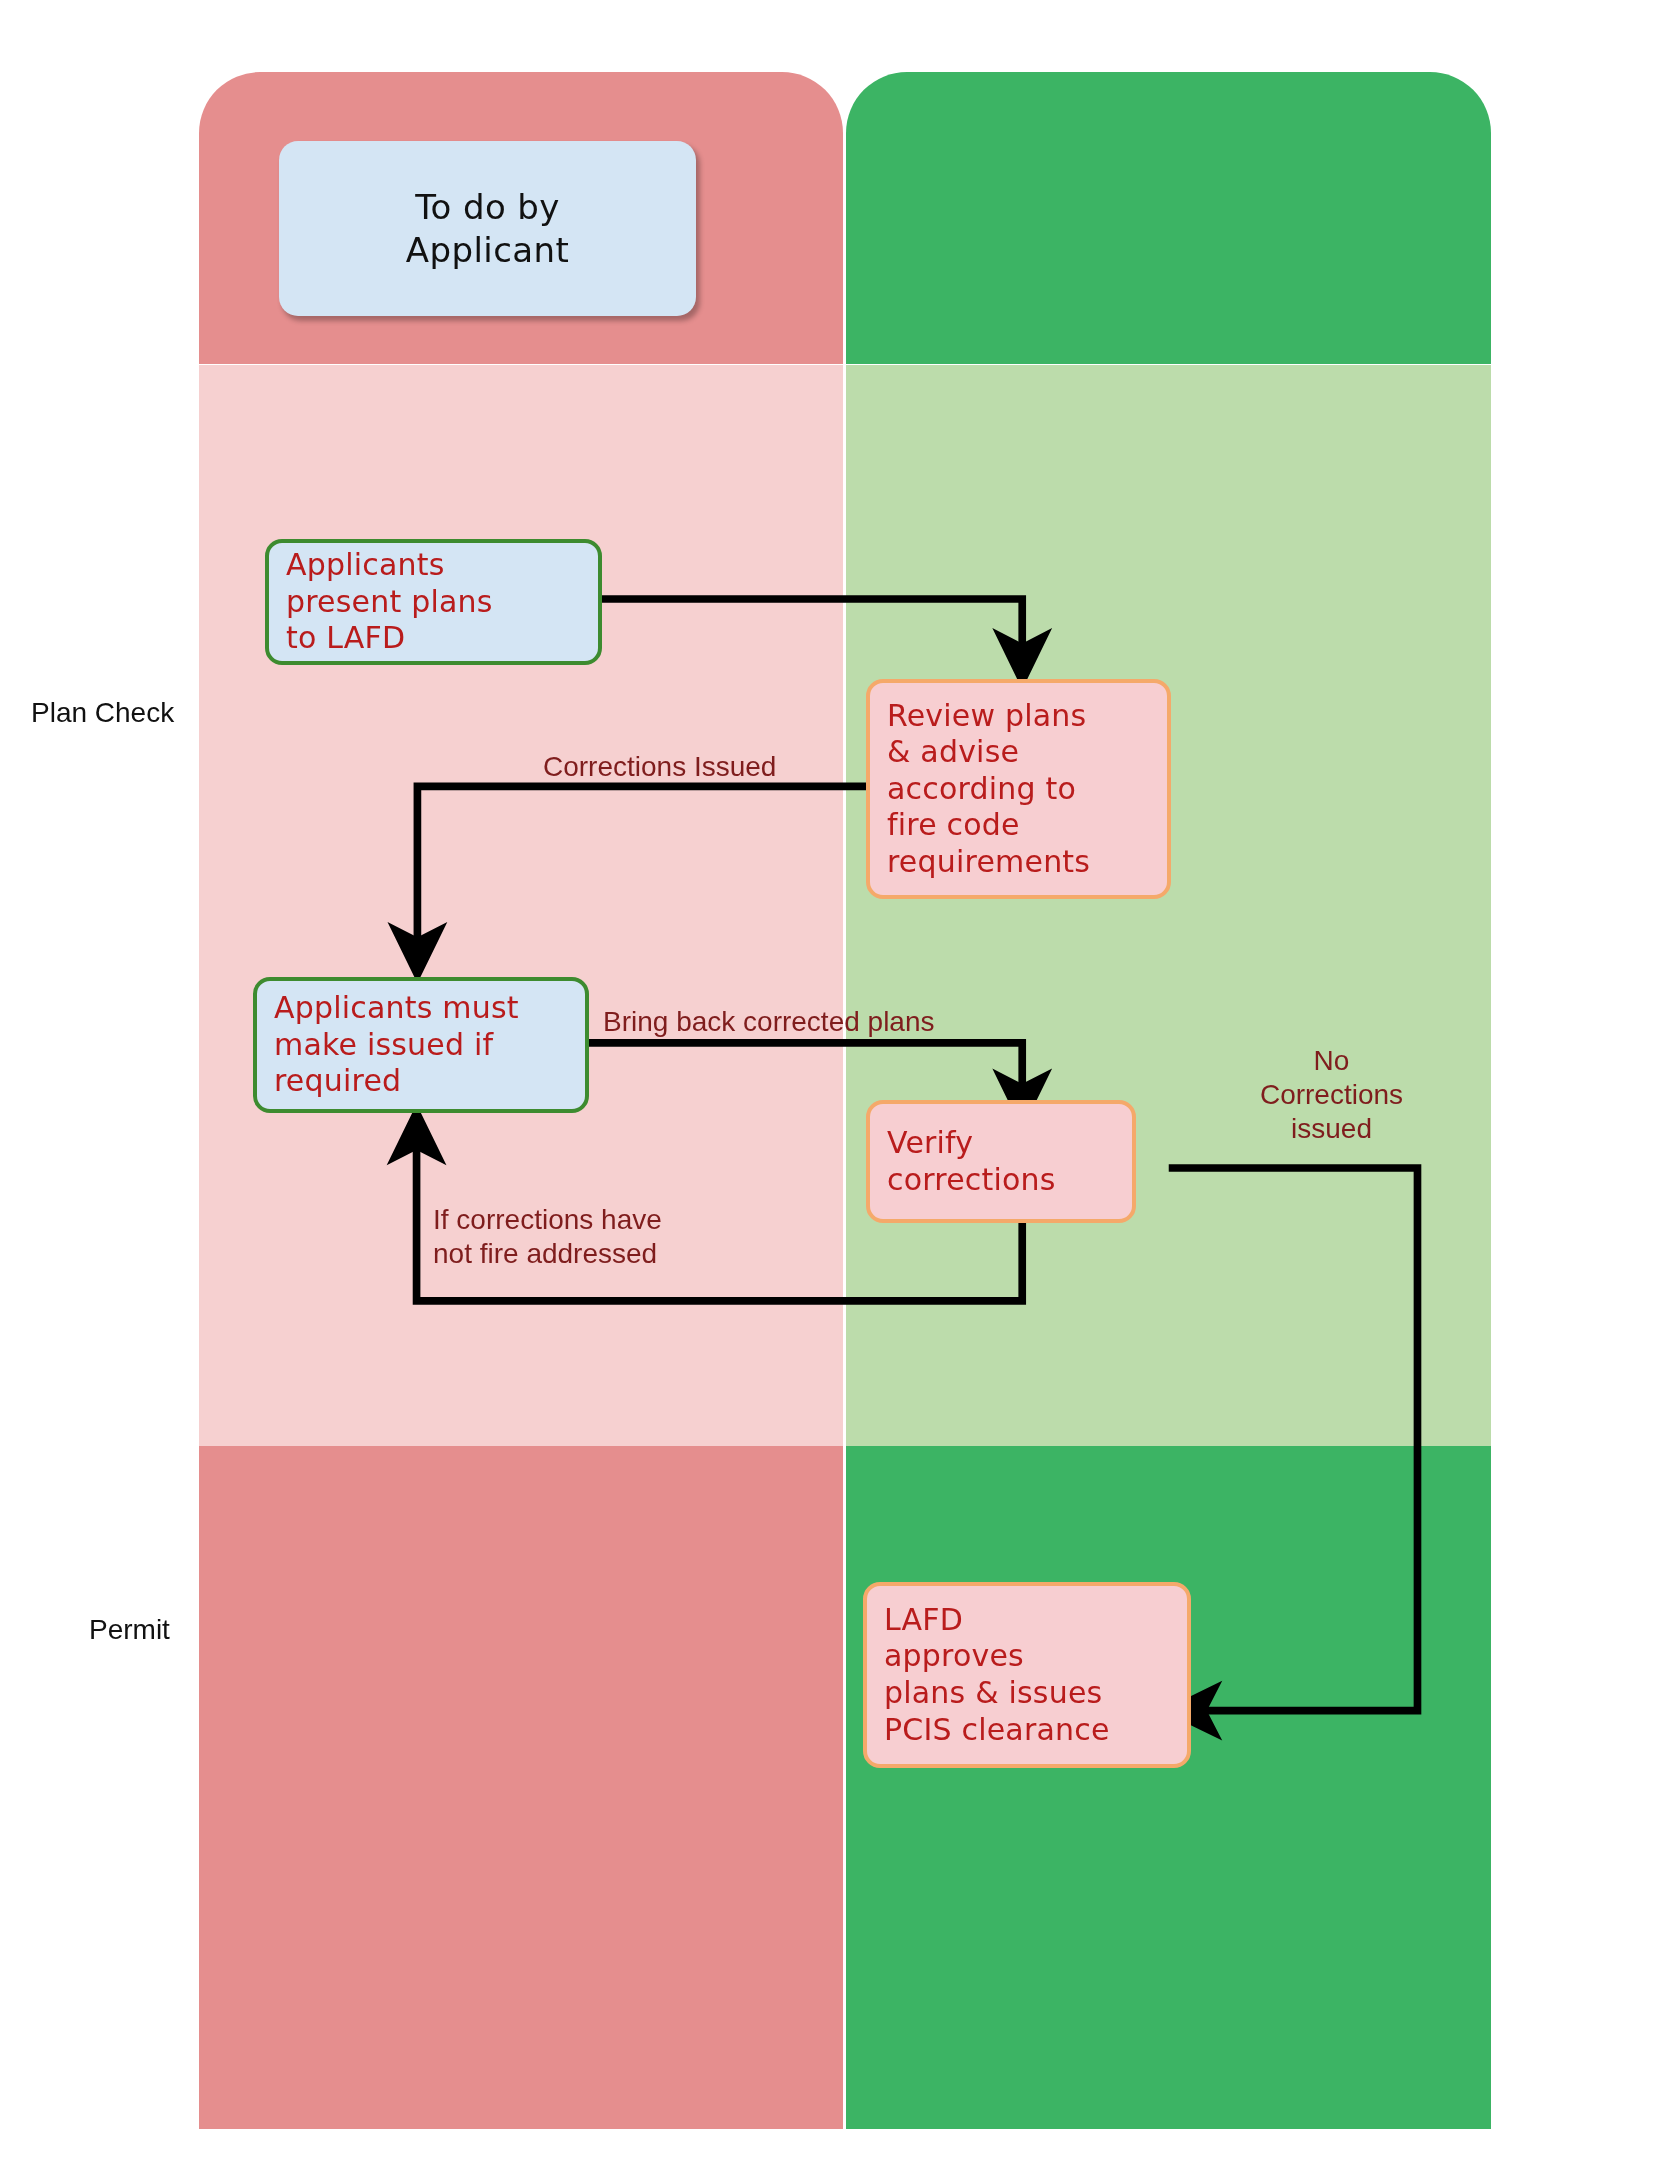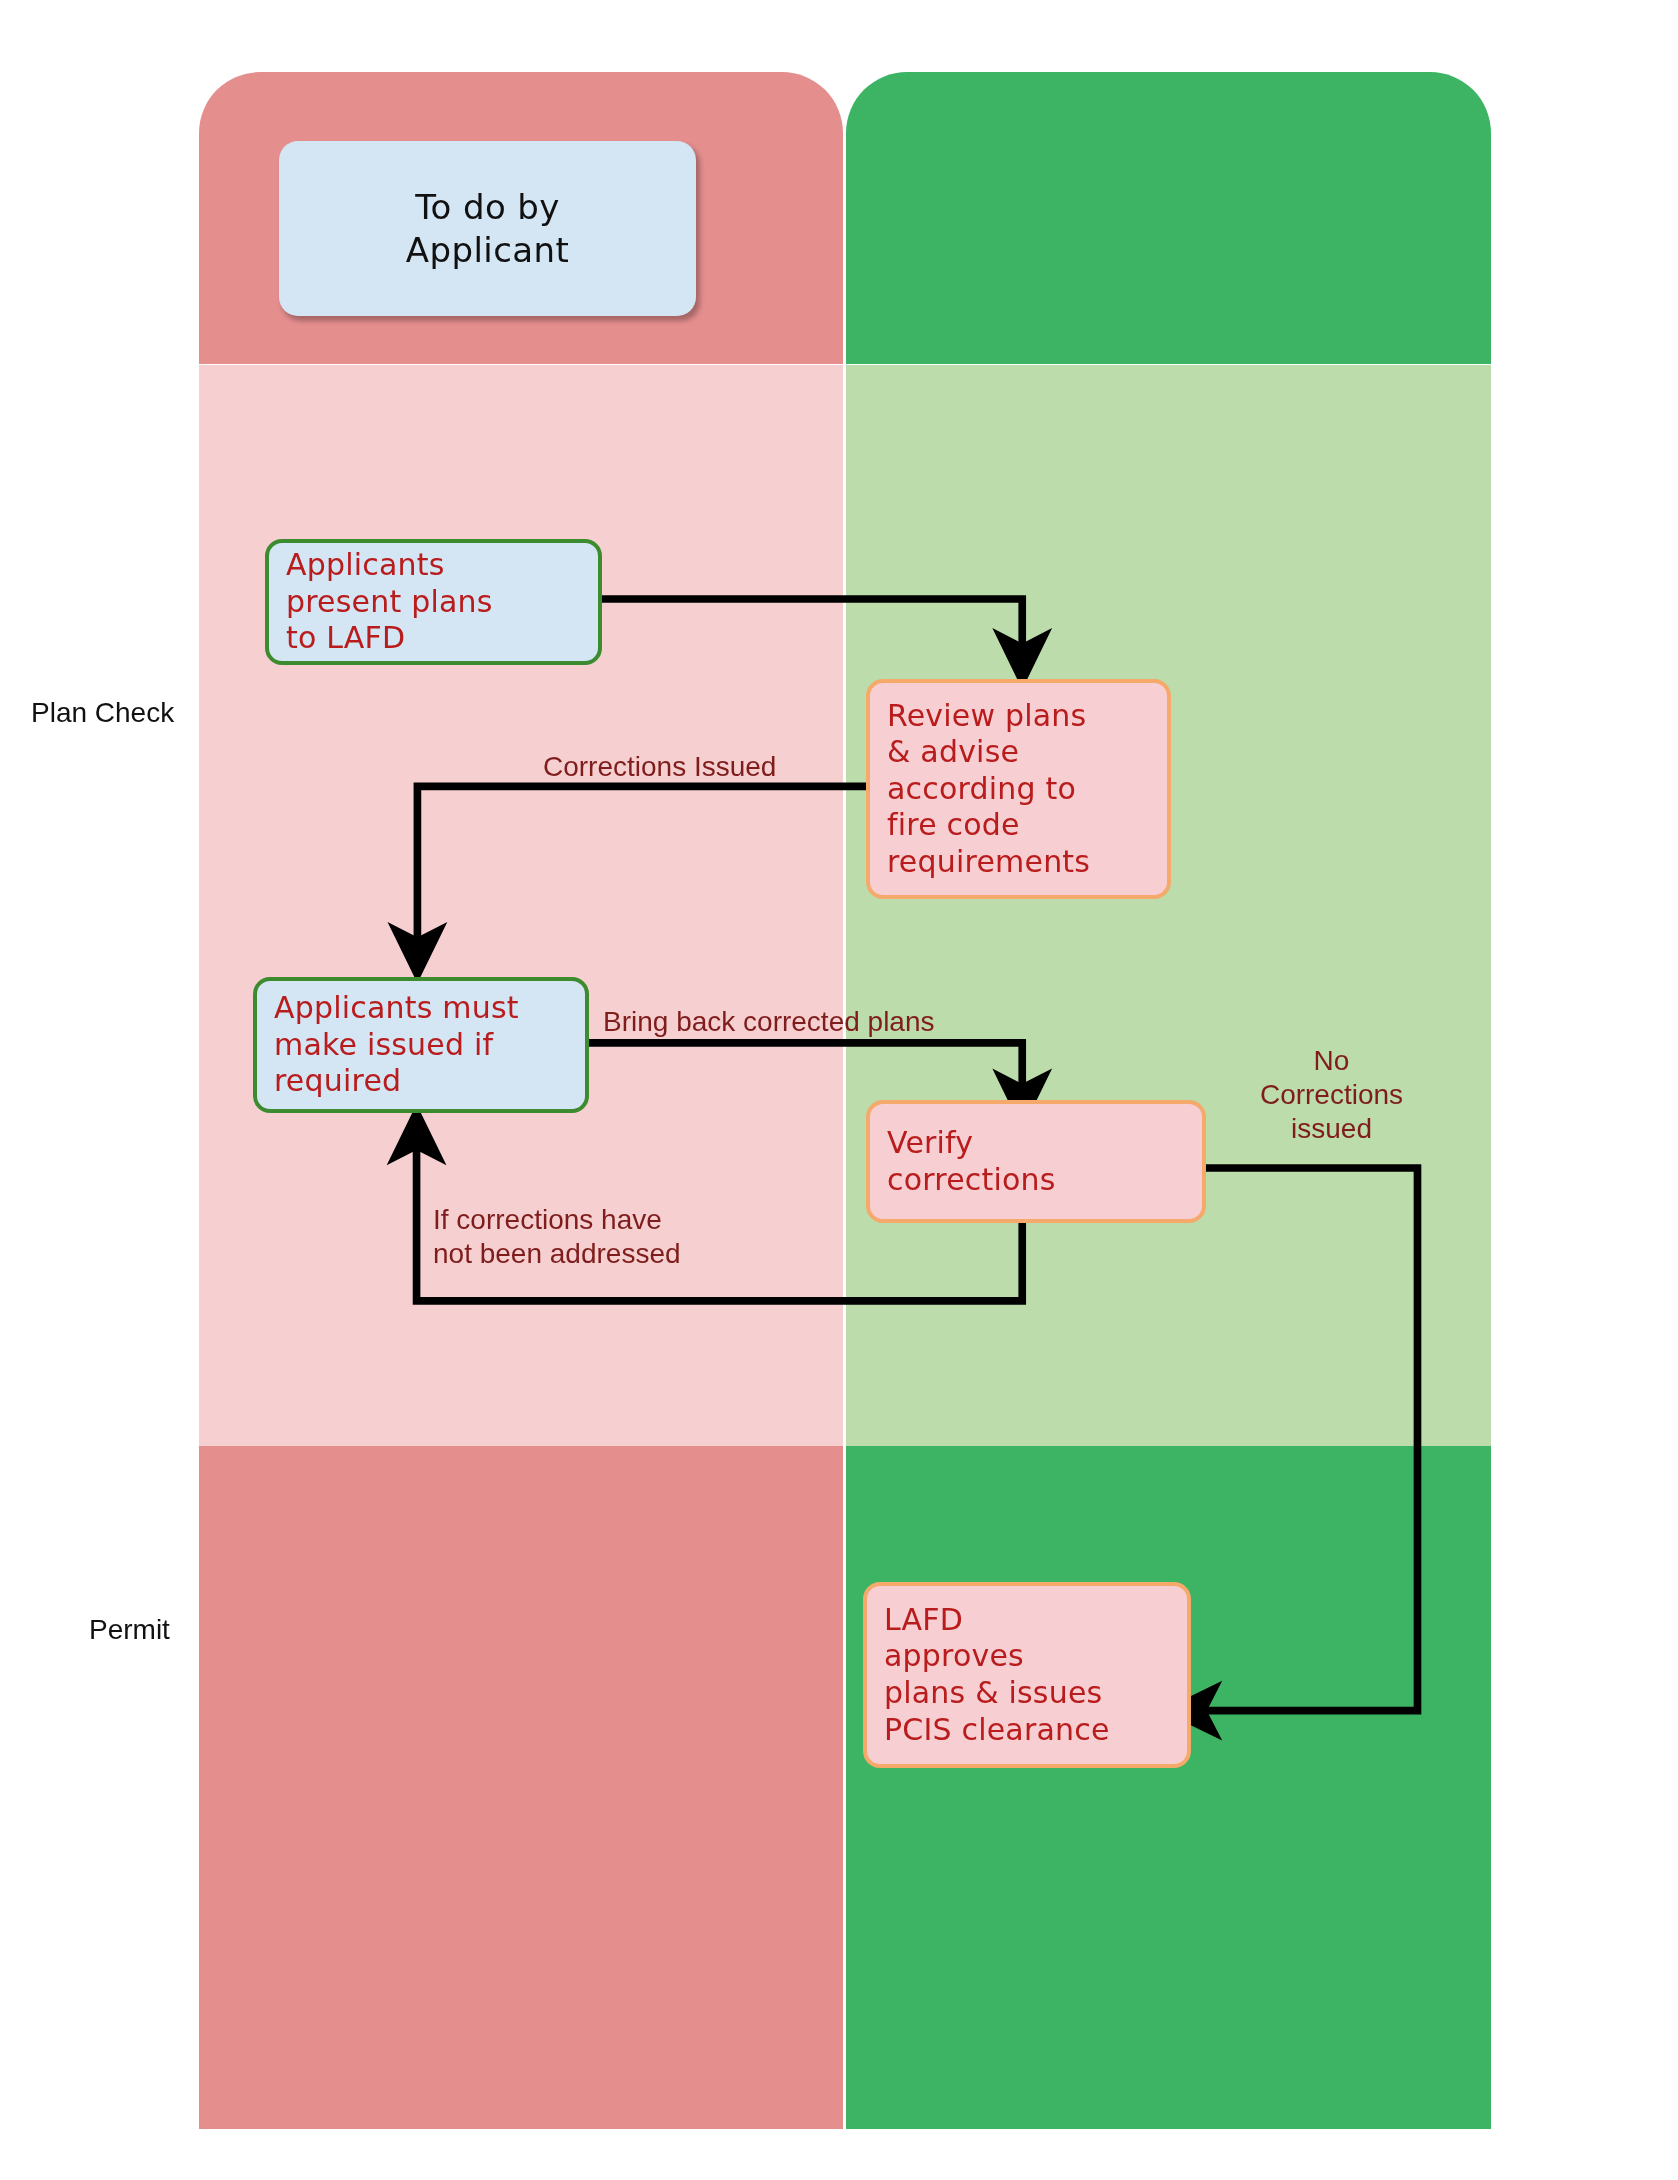--- a/index.html
+++ b/index.html
@@ -157,33 +157,33 @@
   <div class="node lafd" style="left:866px; top:679px; width:305px; height:220px;">Review plans
 &amp; advise
 according to
 fire code
 requirements</div>
 
   <div class="node applicant" style="left:253px; top:977px; width:336px; height:136px;">Applicants must
 make issued if
 required</div>
 
-  <div class="node lafd" style="left:866px; top:1100px; width:340px; height:123px;">Verify
+  <div class="node lafd" style="left:866px; top:1100px; width:270px; height:123px;">Verify
 corrections</div>
 
   <div class="node lafd" style="left:863px; top:1582px; width:328px; height:186px;">LAFD
 approves
 plans &amp; issues
 PCIS clearance</div>
 
   <div class="edge-label" style="left:543px; top:750px;">Corrections Issued</div>
 
   <div class="edge-label" style="left:603px; top:1005px;">Bring back corrected plans</div>
 
   <div class="edge-label" style="left:433px; top:1203px;">If corrections have
-not been addressed</div>
+not fire addressed</div>
 
   <div class="edge-label center" style="left:1242px; top:1044px; width:179px;">No
 Corrections
 issued</div>
 
 </div>
 
 
 </body></html>

